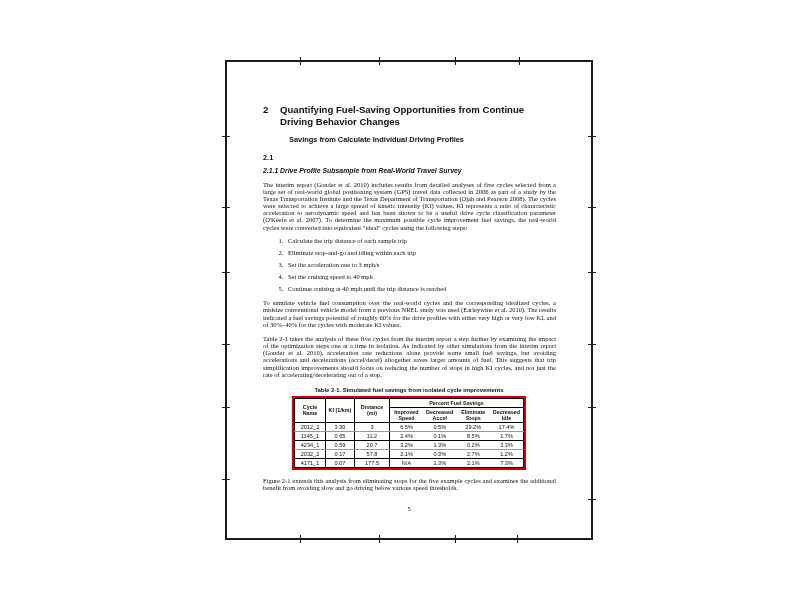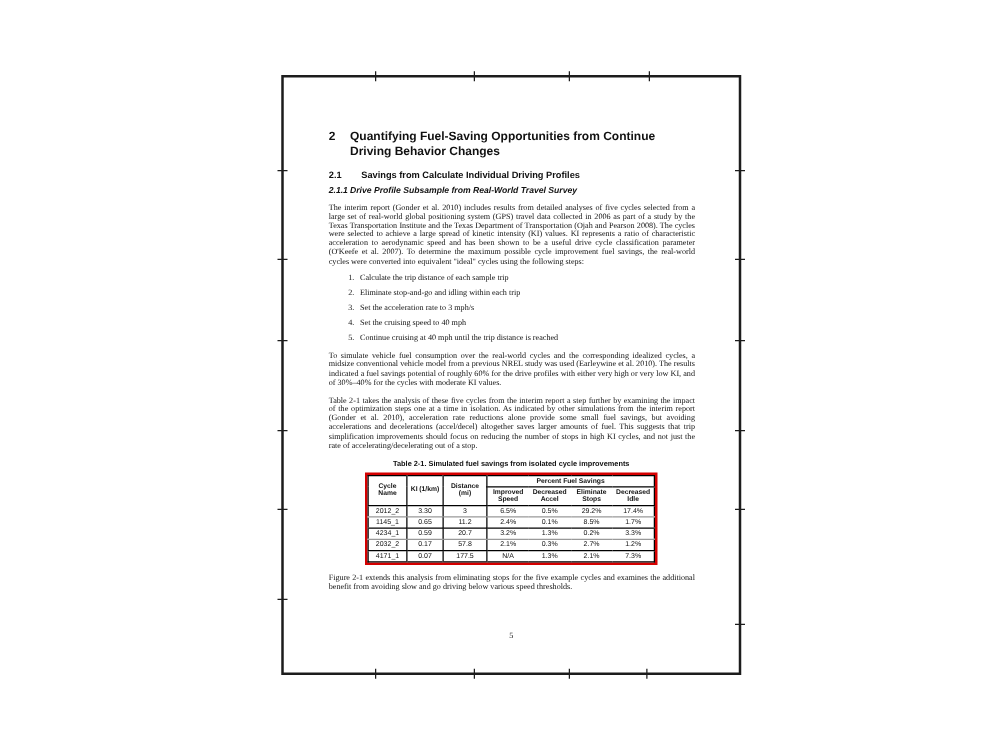--- a/index.html
+++ b/index.html
@@ -16,21 +16,21 @@
 
   .content {
     position:absolute; left:36px; top:42px; width:293px;
   }
 
   .h1 { font-family:"Liberation Sans", sans-serif; font-weight:bold;
         font-size:9.6px; line-height:11.6px; display:flex; margin-bottom:8px; }
   .h1 .num { width:17px; flex:none; }
   .h2 { font-family:"Liberation Sans", sans-serif; font-weight:bold;
         font-size:7.4px; line-height:9px; display:flex; margin-bottom:5px; }
-  .h2 .num { width:26px; flex:none; }
+  .h2 .num { width:26px; flex:none;margin-top:18px; }
   .h3 { font-family:"Liberation Sans", sans-serif; font-weight:bold; font-style:italic;
         font-size:6.9px; line-height:8.5px; display:flex; margin-bottom:5px; }
   .h3 .num { width:17px; flex:none; }
 
   .body-p { font-size:6.5px; line-height:7.15px; text-align:justify; }
   .mt { margin-top:7px; }
 
   ol.steps { margin:6px 0 0 0; padding-left:22px; font-size:6.5px; line-height:7.1px; }
   ol.steps li { margin-bottom:5px; padding-left:3px; }
 

